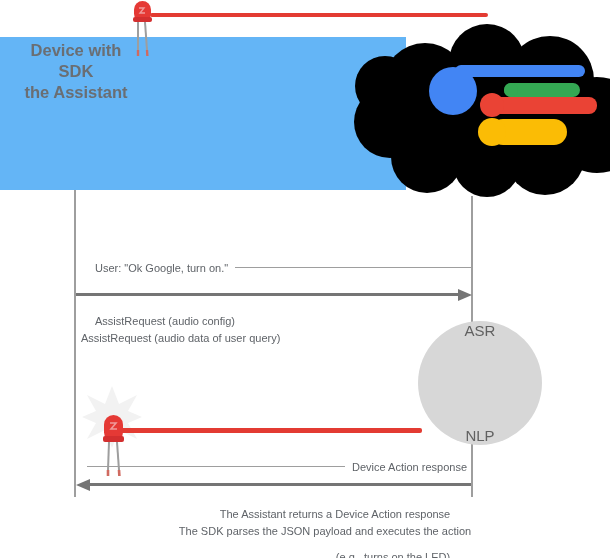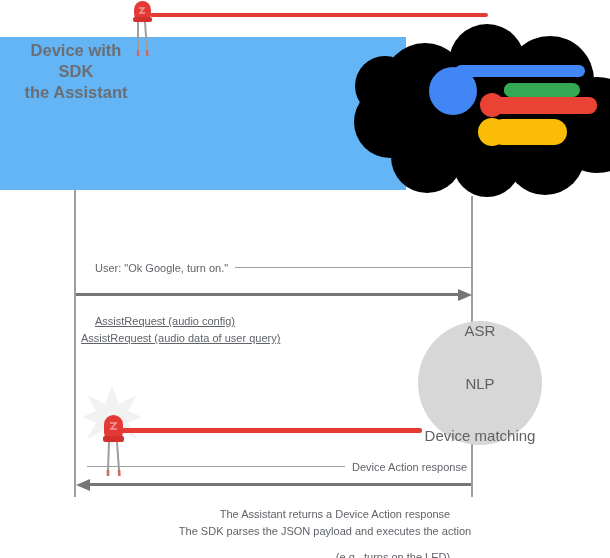--- a/index.html
+++ b/index.html
@@ -17,21 +17,21 @@
   .msg-label { font-size:11px; color:#5F6368; white-space:nowrap; }
 
   .row-line { position:absolute; display:flex; align-items:center; gap:7px; height:13px; z-index:2; }
   .thin-line { flex:1; height:1px; background:#9E9E9E; }
 
   .arrow-line { position:absolute; height:3px; background:#757575; z-index:2; }
   .arrow-head { position:absolute; width:0; height:0; z-index:2; }
   .arrow-head.right { border-top:6px solid transparent; border-bottom:6px solid transparent; border-left:14px solid #757575; }
   .arrow-head.left  { border-top:6px solid transparent; border-bottom:6px solid transparent; border-right:14px solid #757575; }
 
-  .free-label { position:absolute; z-index:2;text-decoration:underline; }
+  .free-label { position:absolute; z-index:2; }
 
   .proc-circle { position:absolute; left:418px; top:321px; width:124px; height:124px;
                  border-radius:50%; background:#D7D7D7; z-index:5;
                  display:flex; flex-direction:column; align-items:center; justify-content:space-between;
                  font-size:15px; color:#616161; line-height:19px; text-align:center; }
 
   .wire { position:absolute; background:#E33B32; border-radius:2px; z-index:1; }
   .wire.top    { left:150px; top:13px;  width:338px; height:4px; }
   .wire.bottom { left:121px; top:428px; width:301px; height:5px; z-index:2; }
 
@@ -102,21 +102,20 @@
 
   <div class="arrow-line" style="left:76px; top:293px; width:383px;"></div>
   <div class="arrow-head right" style="left:458px; top:288.5px;"></div>
 
   <div class="free-label msg-label" style="left:95px; top:315px;">AssistRequest (audio config)</div>
   <div class="free-label msg-label" style="left:81px; top:332px;">AssistRequest (audio data of user query)</div>
 
   <div class="proc-circle">
     <div>ASR</div>
     <div>NLP</div>
-    <div>Device matching</div>
   </div>
 
   <svg class="star-svg" width="60" height="62" viewBox="0 0 60 62">
     <polygon fill="#F2F2F2" points="30,0 37,18 55,9 46,25 60,31 46,37 55,53 37,44 30,62 23,44 5,53 14,37 0,31 14,25 5,9 23,18"></polygon>
   </svg>
 
   <div class="wire bottom"></div>
 
   <svg class="led-svg bottom" width="28" height="68" viewBox="0 0 28 68">
     <path d="M9 30 L8 58" stroke="#9E9E9E" stroke-width="2" fill="none"></path>

